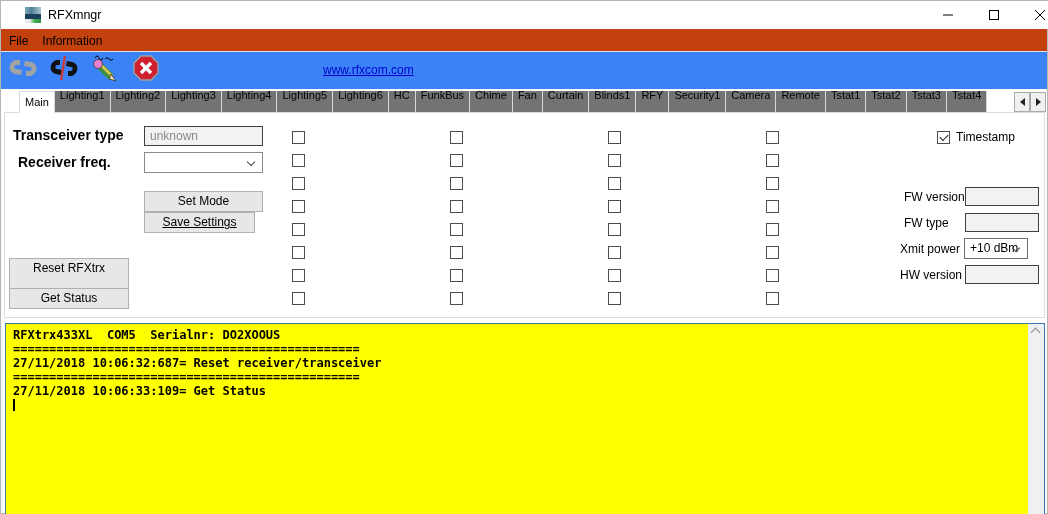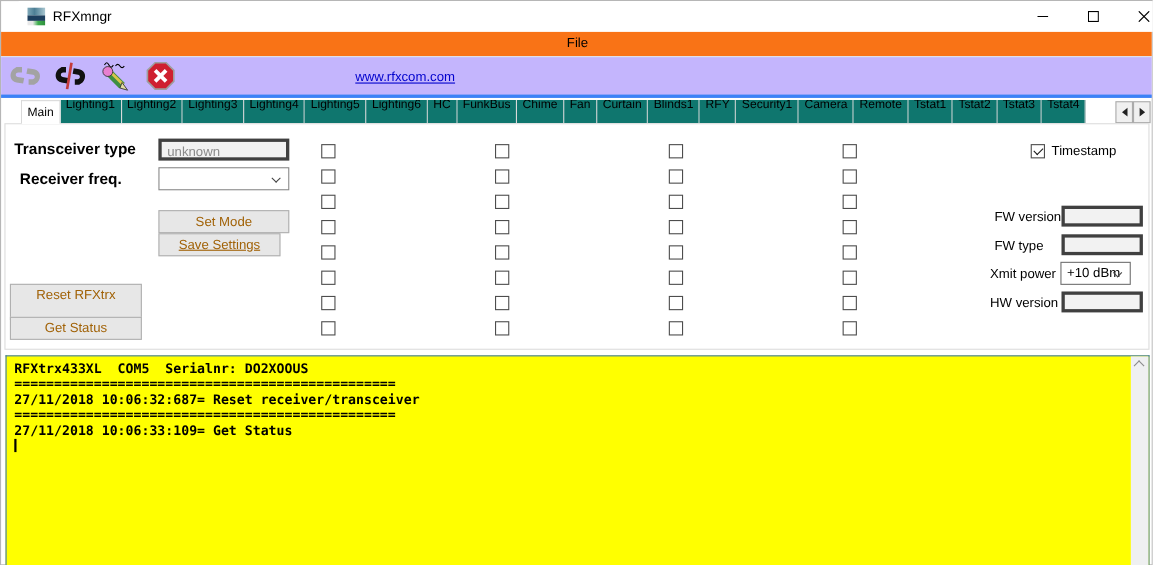--- a/index.html
+++ b/index.html
@@ -11,49 +11,49 @@
   .titlebar { position:absolute; top:0; left:16px; width:100%; height:28px; background:#fff; display:flex; align-items:center; }
   .app-icon { width:16px; height:16px; margin-left:8px; position:relative; display:inline-block; }
   .app-icon .ai-top { position:absolute; top:0; left:0; width:16px; height:7px; background:linear-gradient(90deg,#7fa8b8,#4d7f95 40%,#a8c6d0); }
   .app-icon .ai-band { position:absolute; top:7px; left:0; width:16px; height:5px; background:#1d3f5e; }
   .app-icon .ai-bot { position:absolute; top:12px; left:0; width:16px; height:4px; background:linear-gradient(90deg,#e8e8e8 30%,#3fae4e 60%,#2e8f3d); }
   .title-text { font-size:12.5px; color:#000; margin-left:7px; }
   .win-controls { position:absolute; right:0; top:0; height:28px; display:flex; }
   .win-btn { width:46px; height:28px; display:flex; align-items:center; justify-content:center; cursor:default; }
 
   
-  .menubar { position:absolute; top:28px; left:0; width:100%; height:22px; background:#f97316; display:flex; align-items:center;flex-direction:column; }
+  .menubar { position:absolute; top:28px; left:0; width:100%; height:22px; background:#c2410c; display:flex; align-items:flex-end; }
   .menu-item { font-size:12px; padding:3px 6px; margin-left:2px; color:#000; }
 
   
-  .toolbar { position:absolute; top:50px; left:0; width:100%; height:38px; background:#c4b5fd; border-top:1px solid #e4e4e4; border-bottom:3px solid #3b82f6; display:flex; align-items:center; }
+  .toolbar { position:absolute; top:50px; left:0; width:100%; height:38px; background:#3b82f6; border-top:1px solid #e4e4e4; border-bottom:6px solid #3b82f6; display:flex; align-items:center; }
   .tool-btn { width:38px; height:34px; margin-left:3px; display:flex; align-items:center; justify-content:center; }
   .weblink { position:absolute; left:322px; top:11px; font-size:12px; color:#0101cd; text-decoration:underline; }
 
   
   .tabstrip { position:absolute; top:90px; left:0; width:1048px; height:22px; }
   .tabs { position:absolute; left:3px; top:0; width:1008px; height:22px; display:flex; align-items:flex-end; overflow:hidden;margin-left:15px; }
-  .tab { height:28px; line-height:18px; font-size:11px; padding:0 5px; background:#0f766e; border:1px solid #d9d9d9; border-left:none; white-space:nowrap; color:#000; }
+  .tab { height:28px; line-height:18px; font-size:11px; padding:0 5px; background:#737373; border:1px solid #d9d9d9; border-left:none; white-space:nowrap; color:#000; }
   .tab:first-child { border-left:1px solid #d9d9d9; }
   .tab.selected { height:22px; line-height:21px; background:#fff; border-bottom:1px solid #fff; position:relative; z-index:3; border-left:1px solid #d9d9d9; }
   .tab-scroll { position:absolute; right:3px; top:1px; display:flex; }
   .tab-scroll-btn { width:16px; height:20px; background:#f0f0f0; border:1px solid #ababab; display:flex; align-items:center; justify-content:center; }
   .tri-left { width:0; height:0; border-top:4px solid transparent; border-bottom:4px solid transparent; border-right:5px solid #222; }
   .tri-right { width:0; height:0; border-top:4px solid transparent; border-bottom:4px solid transparent; border-left:5px solid #222; }
 
   
   .tabpage { position:absolute; top:111px; left:3px; width:1041px; height:206px; background:#fff; border:1px solid #dcdcdc; z-index:1; }
 
   .ctl { position:absolute; z-index:2; }
   .lbl-bold { font-size:14px; font-weight:bold; color:#000; }
   .lbl { font-size:12px; color:#000; }
-  .textbox-disabled { background:#f2f2f2; border:3px solid #404040; color:#8a8a8a; font-size:12px; line-height:18px; padding-left:5px; }
+  .textbox-disabled { background:#f2f2f2; border:1px solid #404040; color:#8a8a8a; font-size:12px; line-height:18px; padding-left:5px; }
   .combo { background:#fff; border:1px solid #8a8a8a; font-size:12px; line-height:19px; padding-left:5px; color:#000; }
   .combo .chev { position:absolute; right:8px; top:6px; width:6px; height:6px; border-right:1.6px solid #444; border-bottom:1.6px solid #444; transform:rotate(45deg); }
-  .btn { background:#e7e7e7; border:1px solid #b0b0b0; font-size:12px; color:#a16207; text-align:center; line-height:19px; }
+  .btn { background:#e7e7e7; border:1px solid #b0b0b0; font-size:12px; color:#000000; text-align:center; line-height:19px; }
 
   .cb { position:absolute; width:13px; height:13px; background:#fff; border:1px solid #4d4d4d; z-index:2; }
   .cb.checked::after { content:""; position:absolute; left:2px; top:2px; width:7px; height:4px; border-left:1.8px solid #1a1a1a; border-bottom:1.8px solid #1a1a1a; transform:rotate(-45deg); }
 
   
   .log { position:absolute; left:4px; top:322px; width:1040px; height:192px; background:#ffff00; border:1px solid #3d7ab5; border-bottom:none; z-index:2; }
   .log-text { position:absolute; left:0; top:0; right:17px; bottom:0; padding:4px 0 0 7px; font-family:"DejaVu Sans Mono", monospace; font-size:12px; font-weight:bold; line-height:14px; white-space:pre; color:#000; overflow:hidden; }
   .caret { width:1.5px; height:12px; background:#000; margin-top:1px; }
   .log-scroll { position:absolute; right:0; top:0; width:16px; bottom:0; background:#eff0f1; }
   .scroll-up { position:absolute; top:5px; left:4px; width:7px; height:7px; border-left:1.6px solid #8b8b8b; border-top:1.6px solid #8b8b8b; transform:rotate(45deg); }

